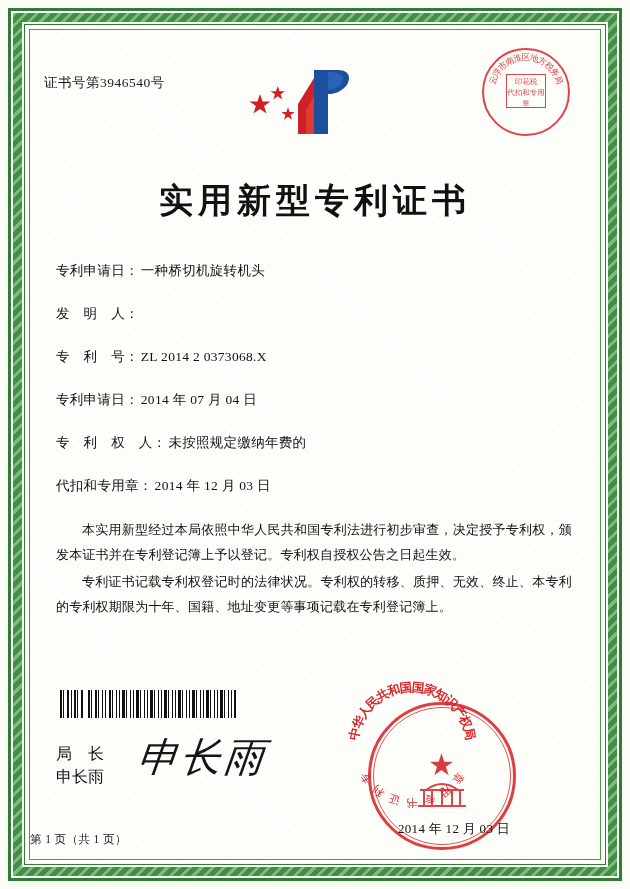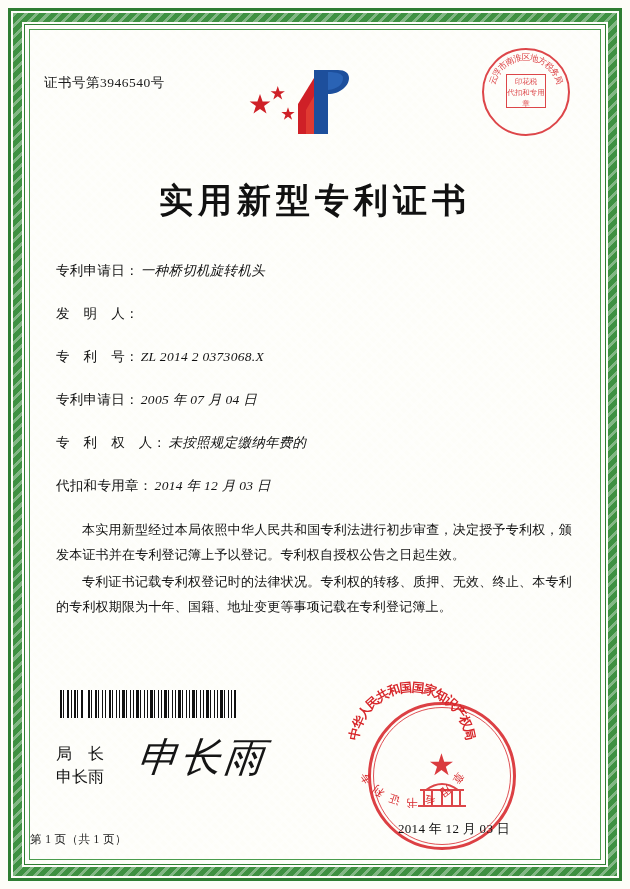--- a/index.html
+++ b/index.html
@@ -180,21 +180,20 @@
     font-size: 13.5px;
     color: #111;
   }
   .field-label {
     white-space: nowrap;
     letter-spacing: 0.3px;
   }
   .field-value {
     margin-left: 2px;
     letter-spacing: 0.3px;
-    font-style: italic;
   }
 
   
   .paragraphs {
     position: absolute;
     left: 26px;
     top: 487px;
     width: 516px;
     font-size: 13px;
     line-height: 25px;
@@ -388,21 +387,21 @@
       </div>
       <div class="field-row">
         <span class="field-label">发　明　人：</span>
       </div>
       <div class="field-row">
         <span class="field-label">专　利　号：</span>
         <span class="field-value">ZL 2014 2 0373068.X</span>
       </div>
       <div class="field-row">
         <span class="field-label">专利申请日：</span>
-        <span class="field-value">2005 年 07 月 04 日</span>
+        <span class="field-value">2014 年 07 月 04 日</span>
       </div>
       <div class="field-row">
         <span class="field-label">专　利　权　人：</span>
         <span class="field-value">未按照规定缴纳年费的</span>
       </div>
       <div class="field-row">
         <span class="field-label">代扣和专用章：</span>
         <span class="field-value">2014 年 12 月 03 日</span>
       </div>
     </div>

